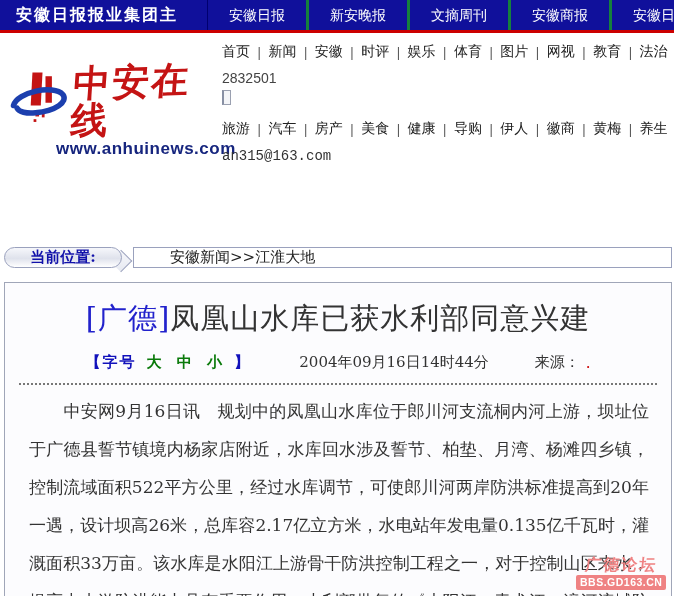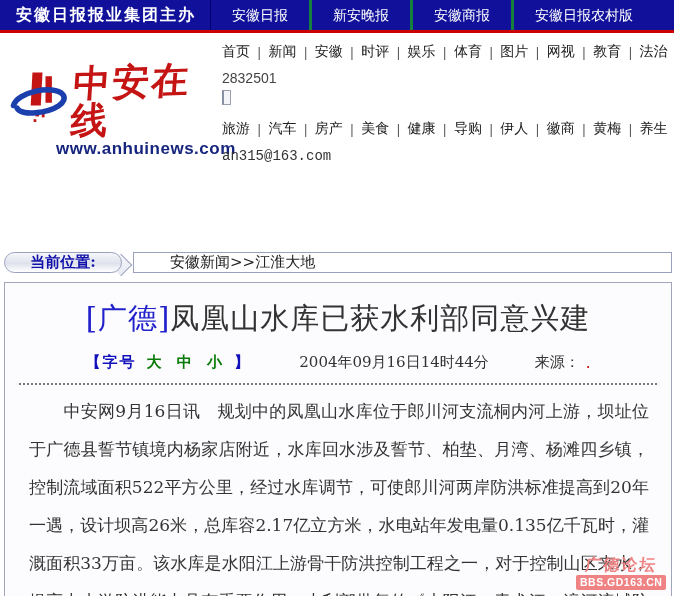--- a/index.html
+++ b/index.html
@@ -49,21 +49,21 @@
     font-family:"Liberation Sans","DejaVu Sans",sans-serif; }
   .imgph {
     width:9px; height:15px; border:1px solid #9aa0b0; background:#f4f5f8;
     margin-top:4px; border-left:2px solid #8890a4;
   }
   .navrow2 { margin-top:15px; }
   .email { font-size:14px; color:#333; margin-top:10px; text-decoration:none; display:inline-block;
     font-family:"Liberation Mono","DejaVu Sans Mono",monospace; }
 
   
-  .crumbs { display:flex; align-items:flex-end; padding:0 2px 0 4px; height:31px; }
+  .crumbs { display:flex; align-items:center; padding:0 2px 0 4px; height:31px; }
   .crumb-btn {
     position:relative; width:118px; border:1px solid #9aa1bd; border-radius:13px;
     background:linear-gradient(#f6f7fb,#dfe2ec 55%,#ffffff);
     display:flex; align-items:center; justify-content:center;
     font-size:15px; font-weight:bold; color:#1111aa; z-index:2;
   }
   .crumb-arrow {
     width:16px; height:16px; border-top:1px solid #9aa1bd; border-right:1px solid #9aa1bd;
     background:linear-gradient(135deg,#f6f7fb,#e6e9f1);
     transform:rotate(45deg); margin:7px 0 0 -9px; z-index:1;
@@ -107,20 +107,21 @@
 </head>
 <body>
 
 <div class="page">
 
   <div class="topbar">
     <div class="host">安徽日报报业集团主办</div>
     <div class="topmenu">
         <a href="#" class="topmenu-item">安徽日报</a>
         <a href="#" class="topmenu-item">新安晚报</a>
+        <a href="#" class="topmenu-item">文摘周刊</a>
         <a href="#" class="topmenu-item">安徽商报</a>
         <a href="#" class="topmenu-item">安徽日报农村版</a>
       </div>
   </div>
   <div class="redline"></div>
 
   <div class="header">
     <div class="logo">
       <div class="logo-row">
         <span class="logo-mark">

